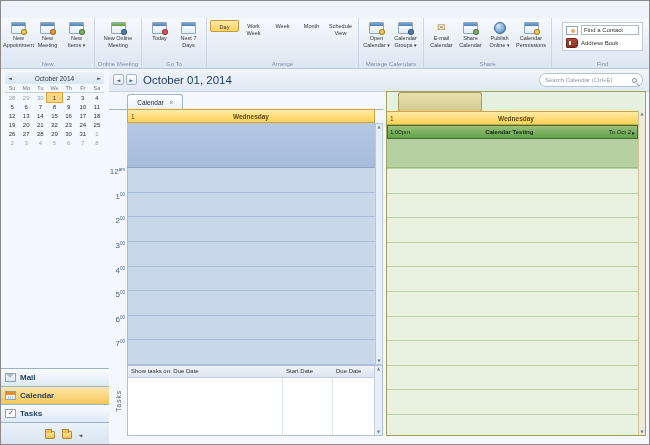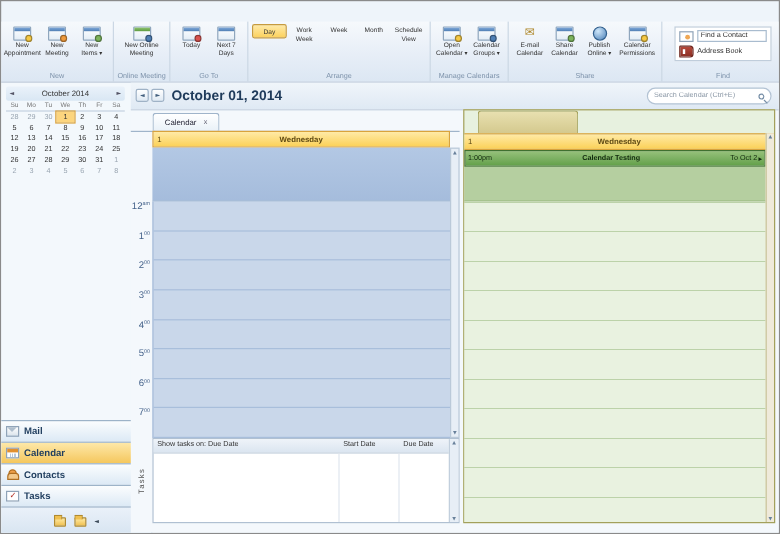--- a/index.html
+++ b/index.html
@@ -71,21 +71,21 @@
   .sfoot{position:absolute;left:0;bottom:0;width:100%;height:24px;border-top:1px solid #9db3c8;background:linear-gradient(#eaf1f9,#d7e4f1);display:flex;align-items:center;justify-content:center;gap:7px;}
   .folder{width:10px;height:8px;background:linear-gradient(#ffe9a0,#f0c050);border:1px solid #b08a30;position:relative;border-radius:1px;}
   .folder::before{content:"";position:absolute;top:-3px;left:-1px;width:5px;height:3px;background:#f0c050;border:1px solid #b08a30;border-bottom:0;border-radius:1px 1px 0 0;}
   .tinyarrow{font-size:5px;color:#3c4a59;}
 
   
   .main{position:absolute;left:108px;top:68px;right:0;bottom:0;background:#f4f8fc;}
   .mhead{position:absolute;left:0;top:0;right:0;height:23px;background:linear-gradient(#f0f5fa,#dfe9f4);border-bottom:1px solid #c6d2e0;}
   .navarrow{position:absolute;top:5px;width:11px;height:11px;border:1px solid #9fb2c6;border-radius:2px;background:linear-gradient(#fff,#dfe9f3);display:flex;align-items:center;justify-content:center;font-size:5px;color:#44607e;}
   .navarrow.back{left:4px;}.navarrow.fwd{left:17px;}
-  .mtitle{position:absolute;left:34px;top:5px;font-size:11.5px;font-weight:bold;color:#1e3a5a;white-space:nowrap;}
+  .mtitle{position:absolute;left:34px;top:5px;font-size:11.5px;font-weight:normal;color:#1e3a5a;white-space:nowrap;}
   .searchbox{position:absolute;right:6px;top:4px;width:104px;height:14px;border:1px solid #b3c3d4;border-radius:8px;background:#fff;display:flex;align-items:center;padding:0 5px;justify-content:space-between;}
   .searchbox input{border:0;outline:0;width:84px;font-size:6px;color:#55606c;background:transparent;}
   .searchbox input::placeholder{color:#8a97a5;}
   .mag{width:5px;height:5px;border:1px solid #7890a8;border-radius:50%;position:relative;flex:none;}
   .mag::after{content:"";position:absolute;left:4px;top:4px;width:4px;height:1px;background:#7890a8;transform:rotate(45deg);transform-origin:0 0;}
 
   .caltab{position:absolute;left:18px;top:25px;width:56px;height:15px;background:linear-gradient(#ffffff,#e9f1f8);border:1px solid #9fb4ca;border-bottom:0;border-radius:3px 3px 0 0;display:flex;align-items:center;justify-content:center;gap:6px;font-size:6.5px;color:#223;}
   .caltab .x{color:#667;font-size:6px;}
   .tabline{position:absolute;left:0;top:40px;width:274px;border-top:1px solid #9fb4ca;}
 
@@ -322,24 +322,20 @@
     <div class="navstack">
       <div class="navitem">
         <span class="ni mail"></span>
         <span>Mail</span>
       </div>
       <div class="navitem sel">
         <span class="ni cal"></span>
         <span>Calendar</span>
       </div>
       <div class="navitem">
-        <span class="ni ppl"></span>
-        <span>Contacts</span>
-      </div>
-      <div class="navitem">
         <span class="ni task">
             <span class="glyph">✓</span>
           </span>
         <span>Tasks</span>
       </div>
     </div>
 
     <div class="sfoot">
       <span class="folder"></span>
       <span class="folder"></span>

